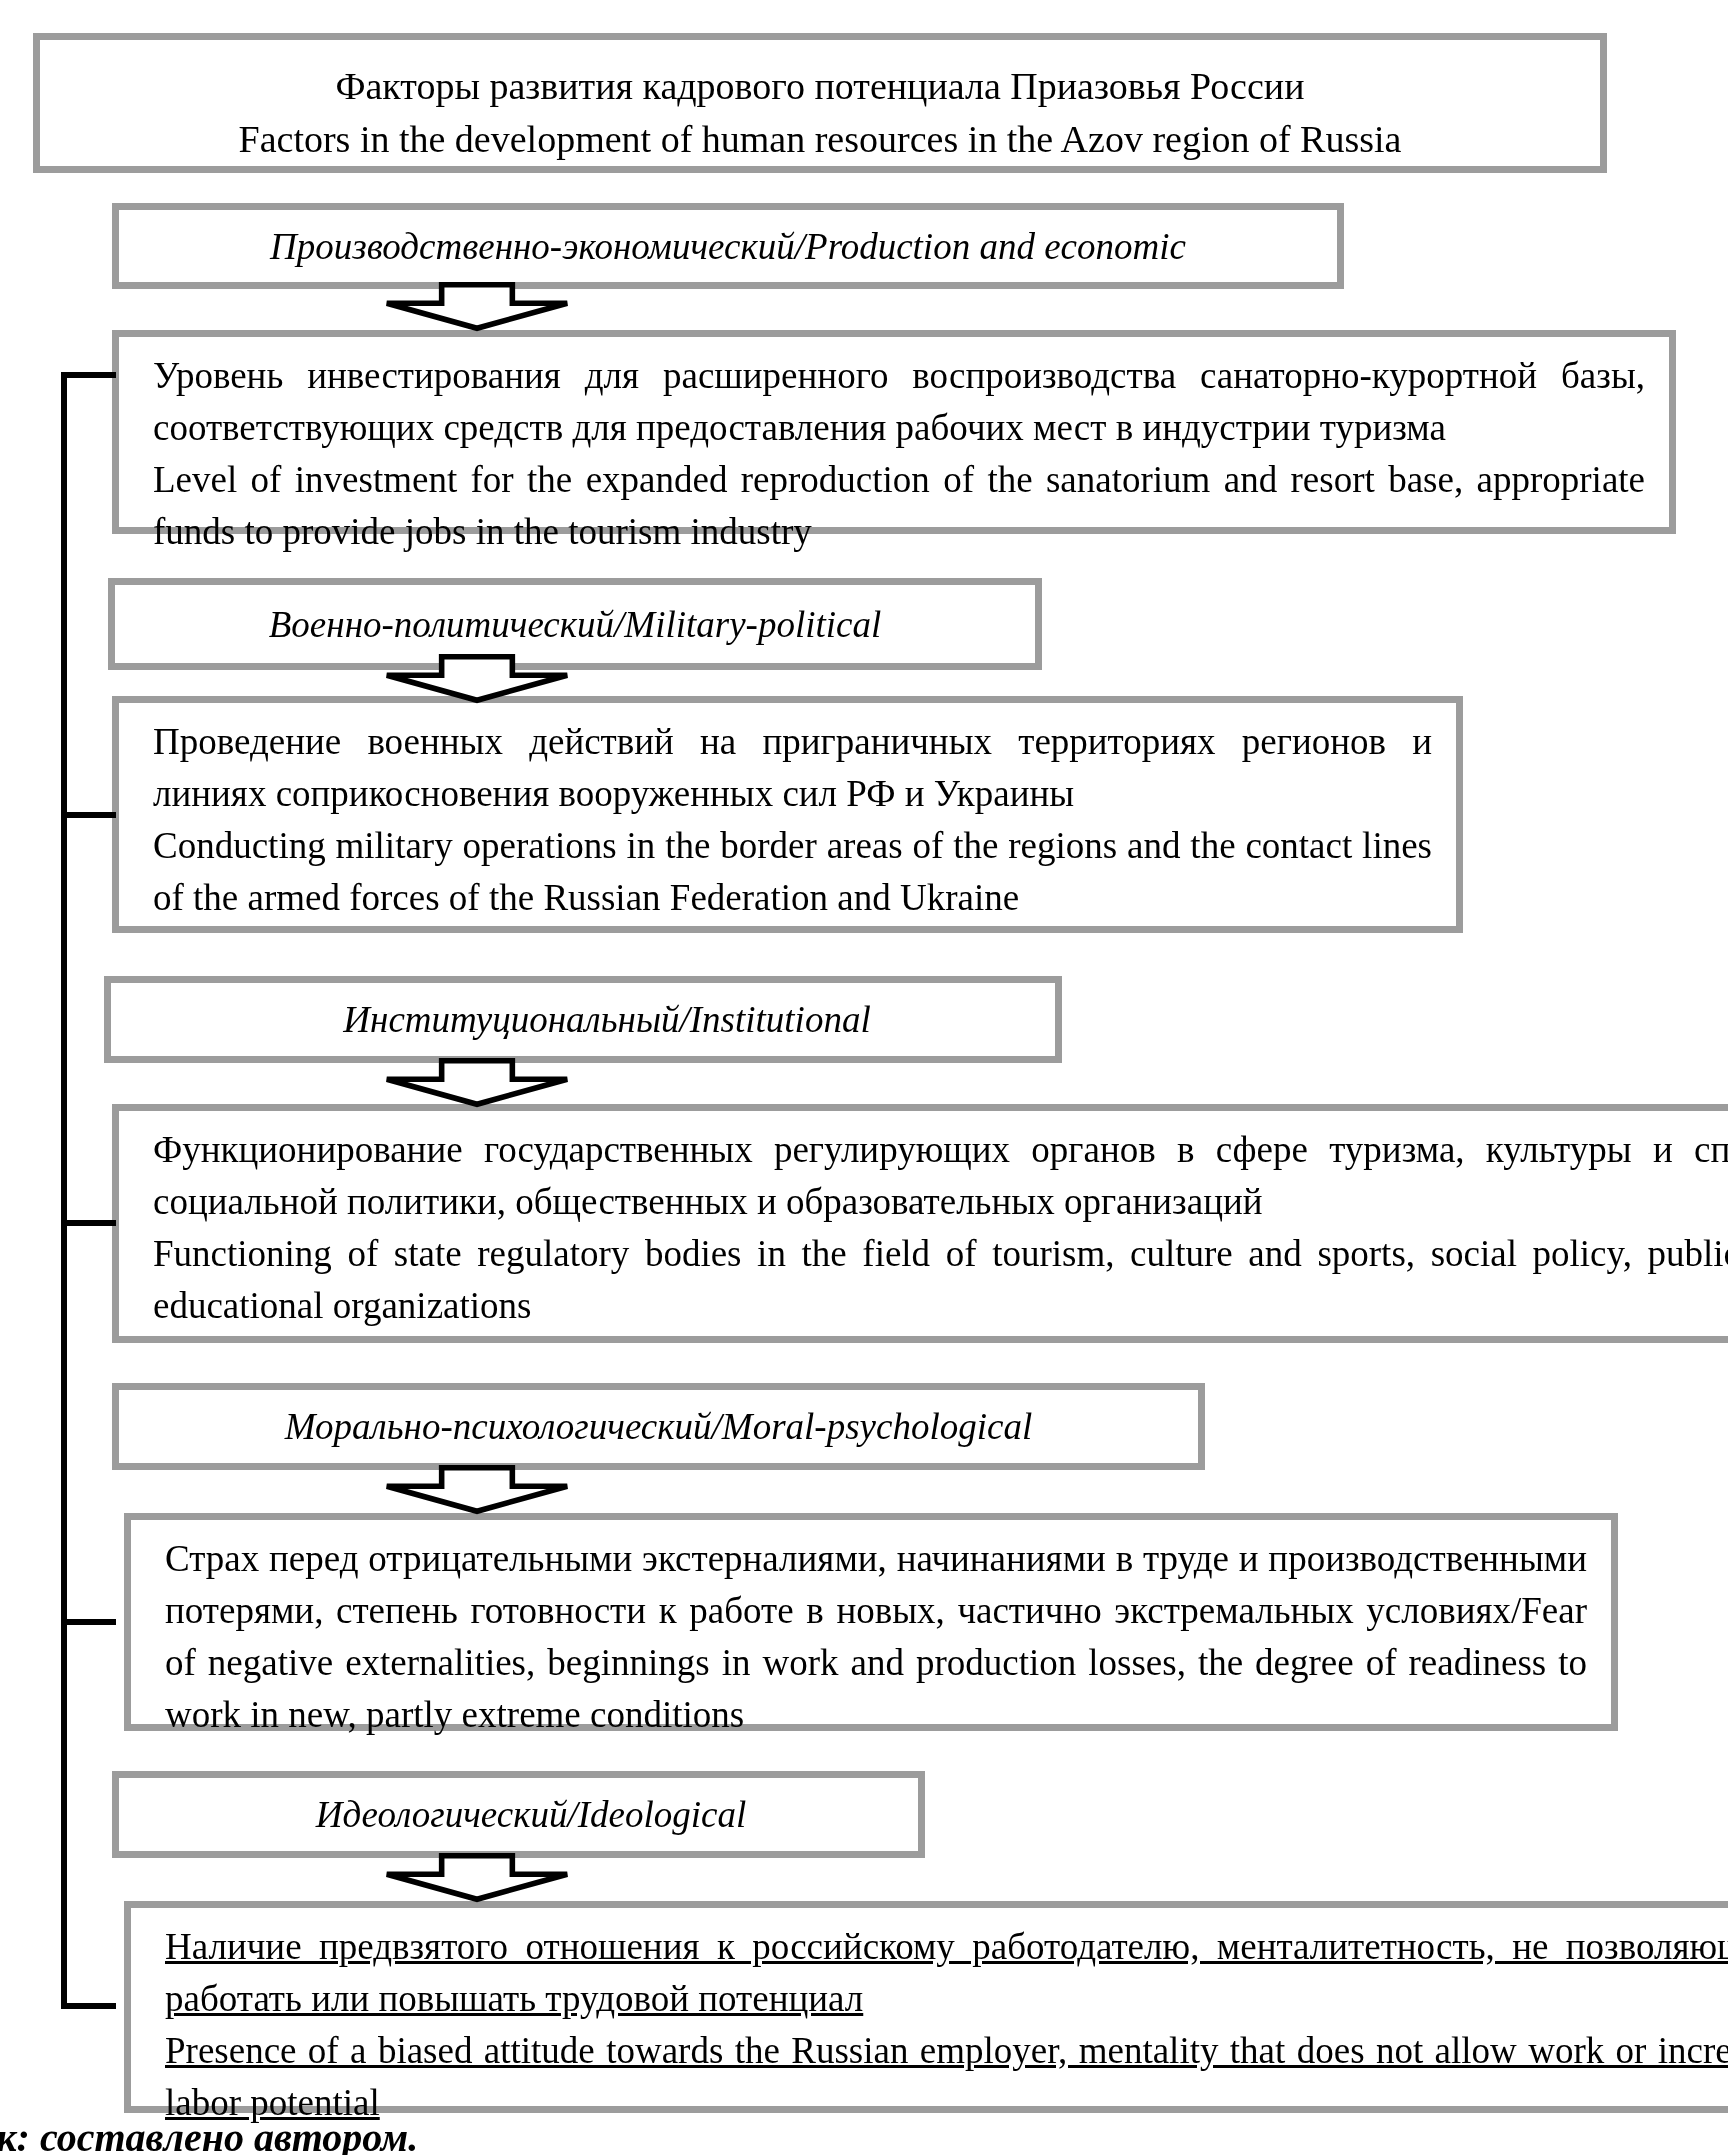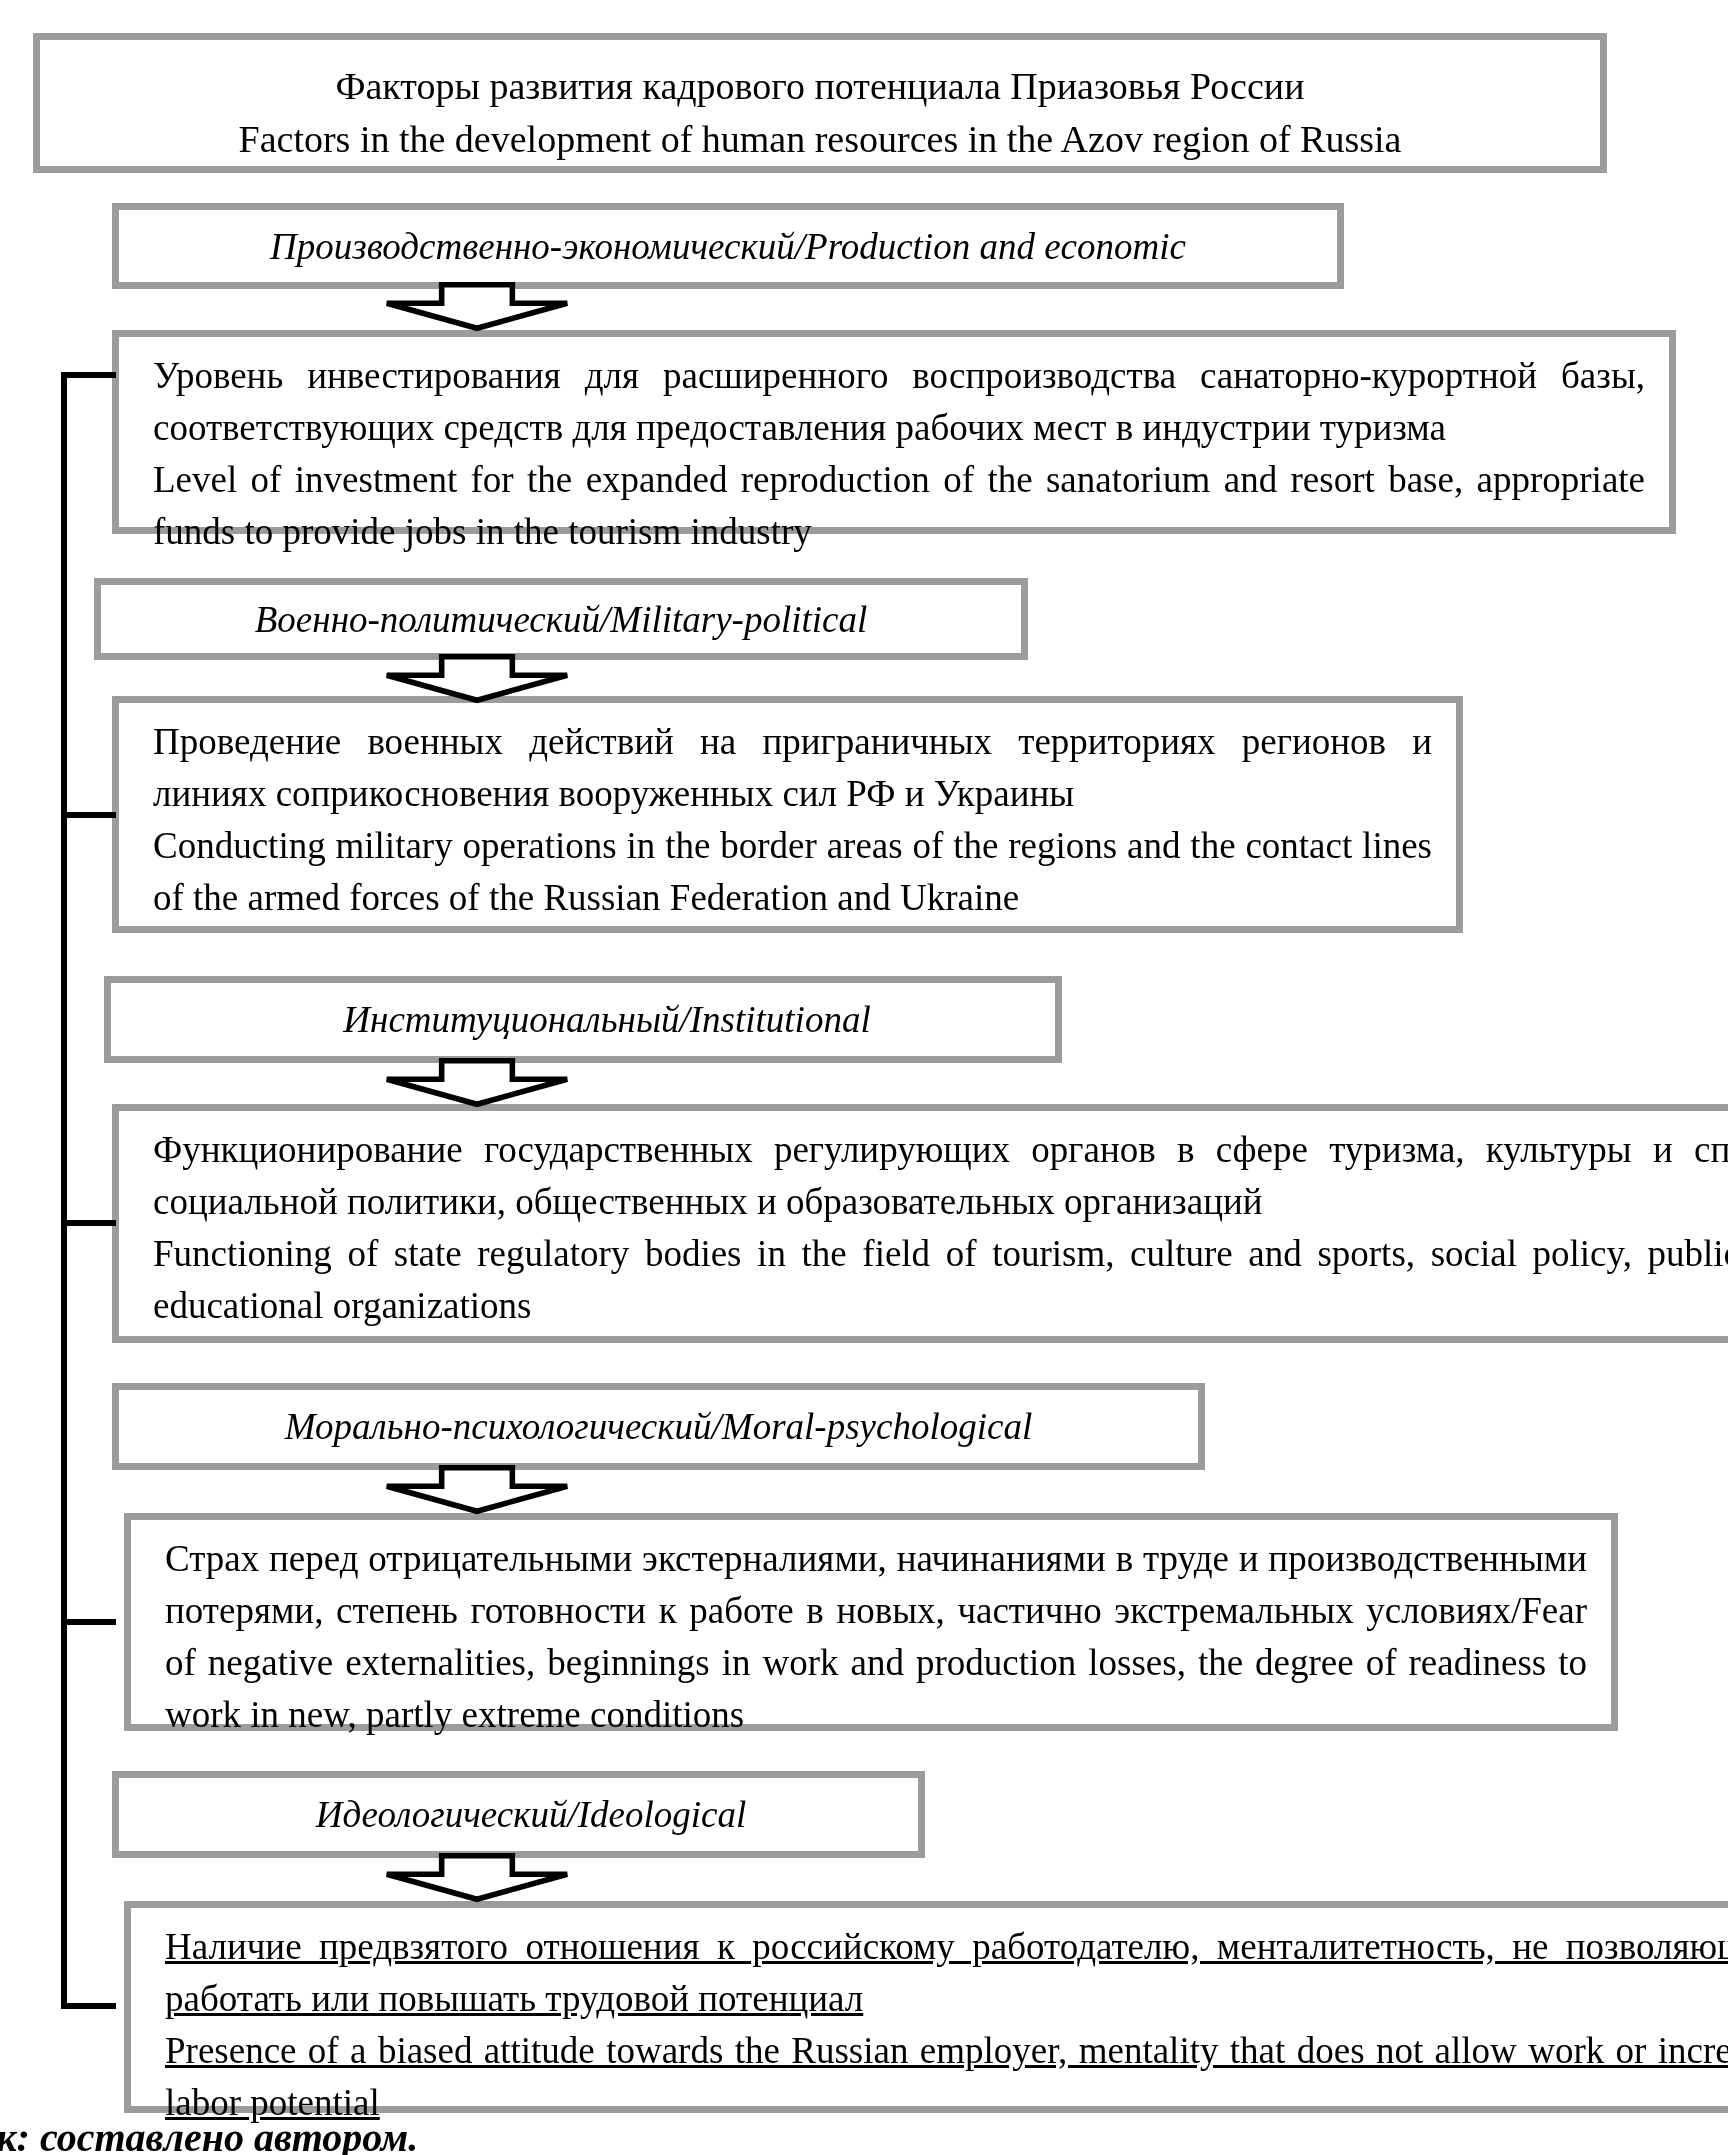--- a/index.html
+++ b/index.html
@@ -40,21 +40,21 @@
     font-size: 37px;
     line-height: 52px;
     text-align: justify;
     padding: 13px 24px 0 34px;
   }
   .content-box .para { margin: 0; }
 
   
   .h1 { left:112px; top:203px;  width:1232px; height:86px; }
   .c1 { left:112px; top:330px;  width:1564px; height:204px; }
-  .h2 { left:94px; top:578px;  width:934px; height:82px; }
+  .h2 { left:108px; top:578px;  width:934px; height:92px; }
   .c2 { left:112px; top:696px;  width:1351px; height:237px; }
   .h3 { left:104px; top:976px; width:958px;  height:87px;padding-left:48px; }
   .c3 { left:112px; top:1104px; width:1728px; height:239px; }
   .h4 { left:112px; top:1383px; width:1093px; height:87px; }
   .c4 { left:124px; top:1513px; width:1494px; height:218px; }
   .h5 { left:112px; top:1771px; width:813px;  height:87px;padding-left:25px; }
   .c5 { left:124px; top:1901px; width:1686px; height:212px;text-decoration:underline; }
 
   .arrow {
     position: absolute;

